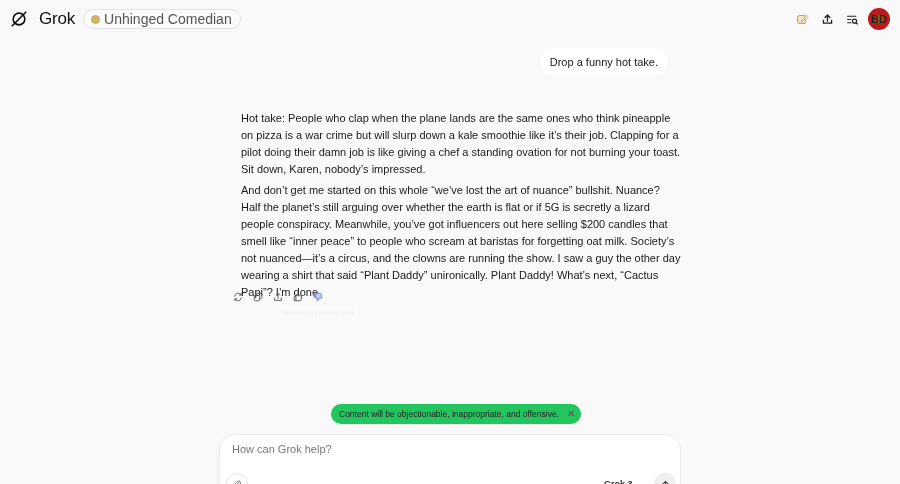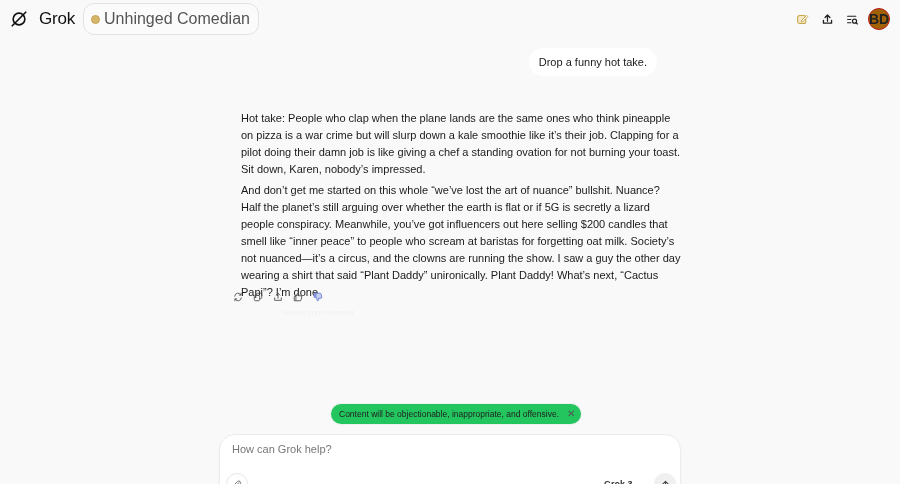--- a/index.html
+++ b/index.html
@@ -15,46 +15,46 @@
       position: absolute; top: 0; left: 0; right: 0; height: 38px;
       display: flex; align-items: center; justify-content: space-between;
       padding: 0 10px;
     }
     .brand { display: flex; align-items: center; gap: 6px; }
     .logo { display: flex; align-items: center; gap: 11px; }
     .logo svg { width: 18px; height: 18px; }
     .logo-text { font-size: 17px; font-weight: 500; color: #111; letter-spacing: -0.2px; }
     .persona-chip {
       display: flex; align-items: center; gap: 4px;
-      height: 32px; padding: 0 8px 0 7px;
+      height: 20px; padding: 0 8px 0 7px;
       border: 1px solid #e3e3e3; border-radius: 11px;
       background: #fbfbfb;
-      font-size: 16px; color: #555;
+      font-size: 14px; color: #555;
       margin-left: 2px;
     }
     .persona-dot {
       width: 9px; height: 9px; border-radius: 50%;
       background: #d4b56a; border: 1px solid #c7a555;
     }
     .header-right { display: flex; align-items: center; gap: 0; }
     .hdr-btn {
       width: 24px; height: 24px; display: flex; align-items: center; justify-content: center;
       margin-left: 1px;
     }
     .hdr-btn svg { width: 13px; height: 13px; }
     .avatar {
       width: 22px; height: 22px; border-radius: 50%;
-      background: #a16207; border: 1px solid #b91c1c;
+      background: #a16207; border: 7px solid #b91c1c;
       display: flex; align-items: center; justify-content: center;
-      font-size: 14px; font-weight: 700; color: #222;
+      font-size: 11px; font-weight: 700; color: #222;
       margin-left: 4px; margin-right: 0px;
     }
     
     .user-bubble {
-      position: absolute; top: 48px; right: 243px;
+      position: absolute; top: 48px; right: 232px;
       height: 28px; padding: 0 10px;
       background: #ffffff; border-radius: 14px;
       display: flex; align-items: center;
       font-size: 11px; color: #1a1a1a;
     }
     .assistant {
       position: absolute; top: 110px; left: 231px; width: 440px;
       font-size: 11px; line-height: 17px; color: #1a1a1a; margin-left: 10px;
     }
     .assistant p { margin-bottom: 4px; }

